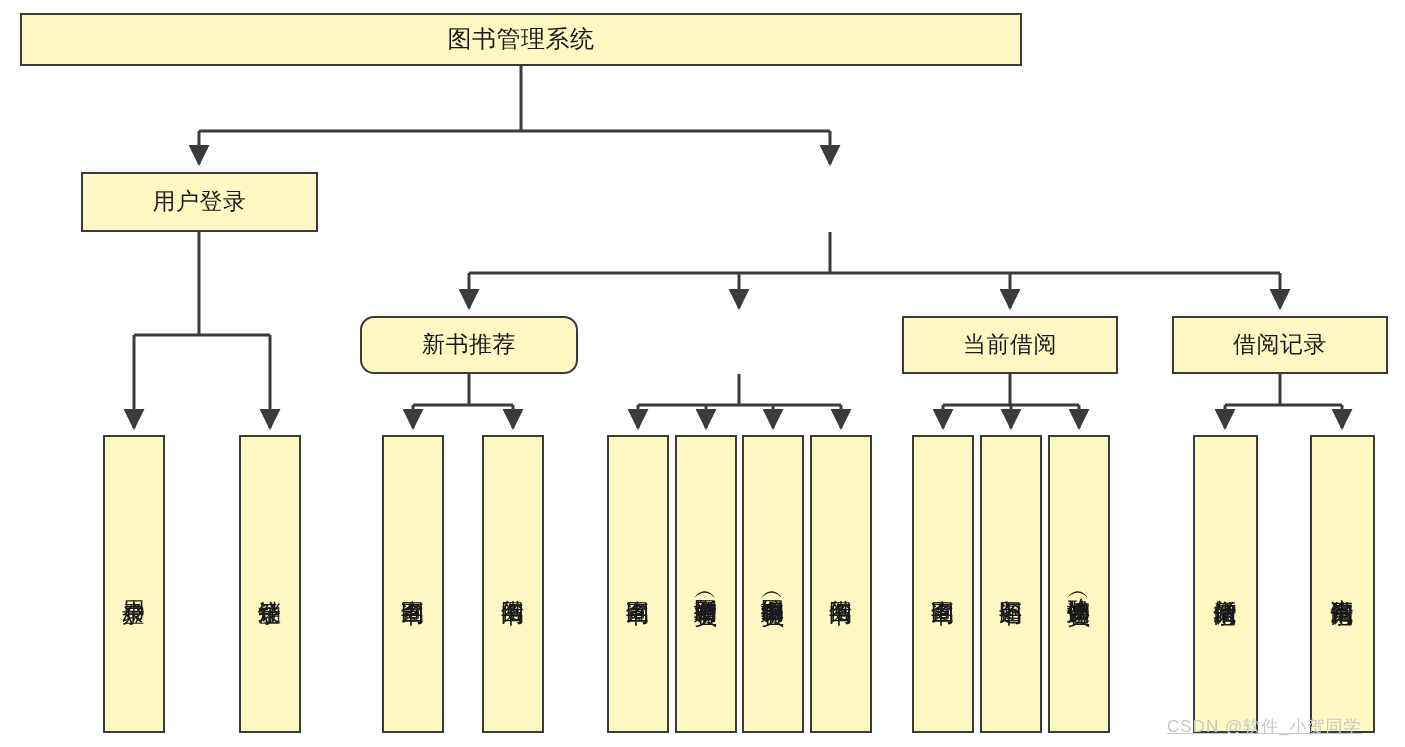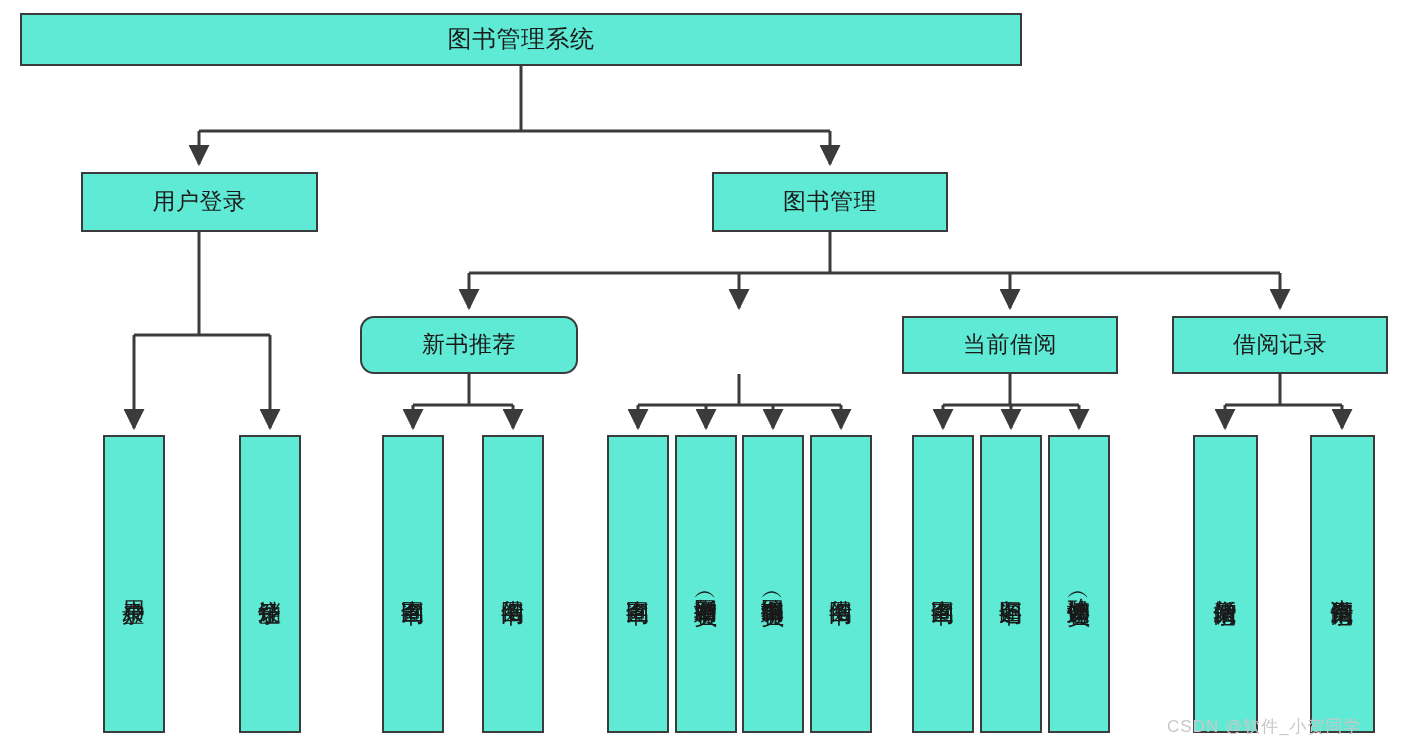--- a/index.html
+++ b/index.html
@@ -20,21 +20,21 @@
     position: absolute;
     left: 0;
     top: 0;
     width: 1405px;
     height: 747px;
     pointer-events: none;
   }
   .node {
     position: absolute;
     box-sizing: border-box;
-    background: #5eead4;
+    background: #fef9c3;
     border: 2px solid #3b3b3b;
     display: flex;
     align-items: center;
     justify-content: center;
     color: #1a1a1a;
   }
   .node-h {
     font-size: 23px;
     letter-spacing: 0.5px;
     line-height: 1.1;
@@ -115,23 +115,20 @@
     </g>
   </svg>
 
   <div class="node node-h node-root" style="left:20px; top:13px; width:1002px; height:53px;">
     <span>图书管理系统</span>
   </div>
 
   <div class="node node-h" style="left:81px; top:172px; width:237px; height:60px;">
     <span>用户登录</span>
   </div>
-  <div class="node node-h" style="left:712px; top:172px; width:236px; height:60px;">
-    <span>图书管理</span>
-  </div>
 
   <div class="node node-h" style="left:360px; top:316px; width:218px; height:58px;border-radius:14px;">
     <span>新书推荐</span>
   </div>
   <div class="node node-h" style="left:902px; top:316px; width:216px; height:58px;">
     <span>当前借阅</span>
   </div>
   <div class="node node-h" style="left:1172px; top:316px; width:216px; height:58px;">
     <span>借阅记录</span>
   </div>
@@ -173,15 +170,15 @@
     <span class="vwrap">确认归还（管理员）</span>
   </div>
 
   <div class="node" style="left:1193px; top:435px; width:65px; height:298px;">
     <span class="vwrap">新增借阅记录</span>
   </div>
   <div class="node" style="left:1310px; top:435px; width:65px; height:298px;">
     <span class="vwrap">查询借阅记录</span>
   </div>
 
-  <div class="watermark" style="left:1167px; top:715px;">CSDN @软件_小贺同学</div>
+  <div class="watermark" style="left:1167px; top:715px;text-decoration:underline;">CSDN @软件_小贺同学</div>
 
 </div>
 
 </body></html>

